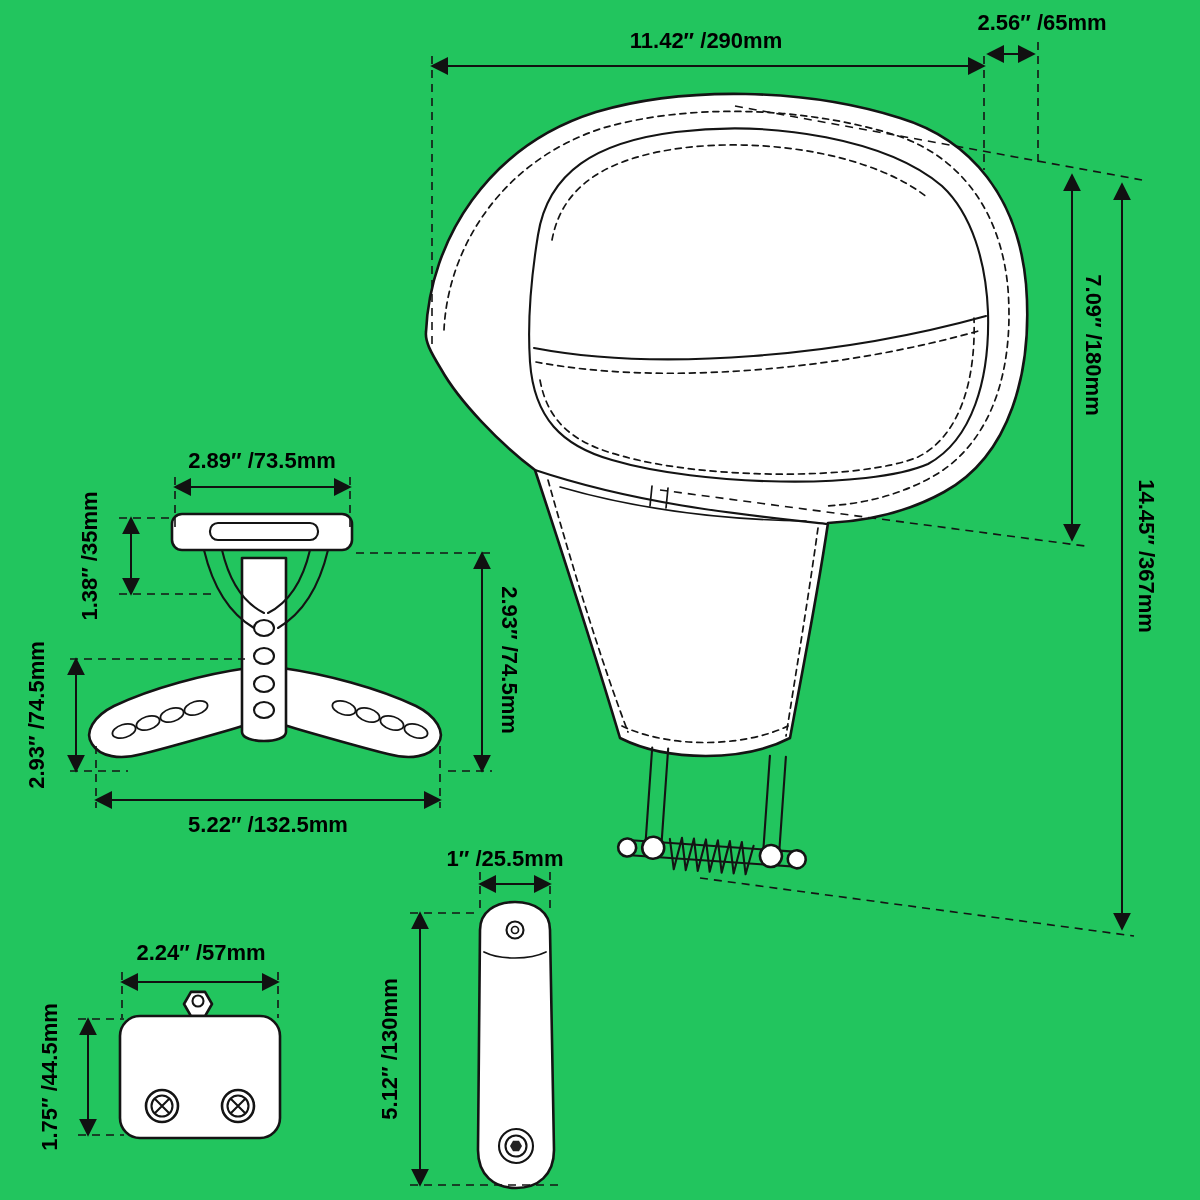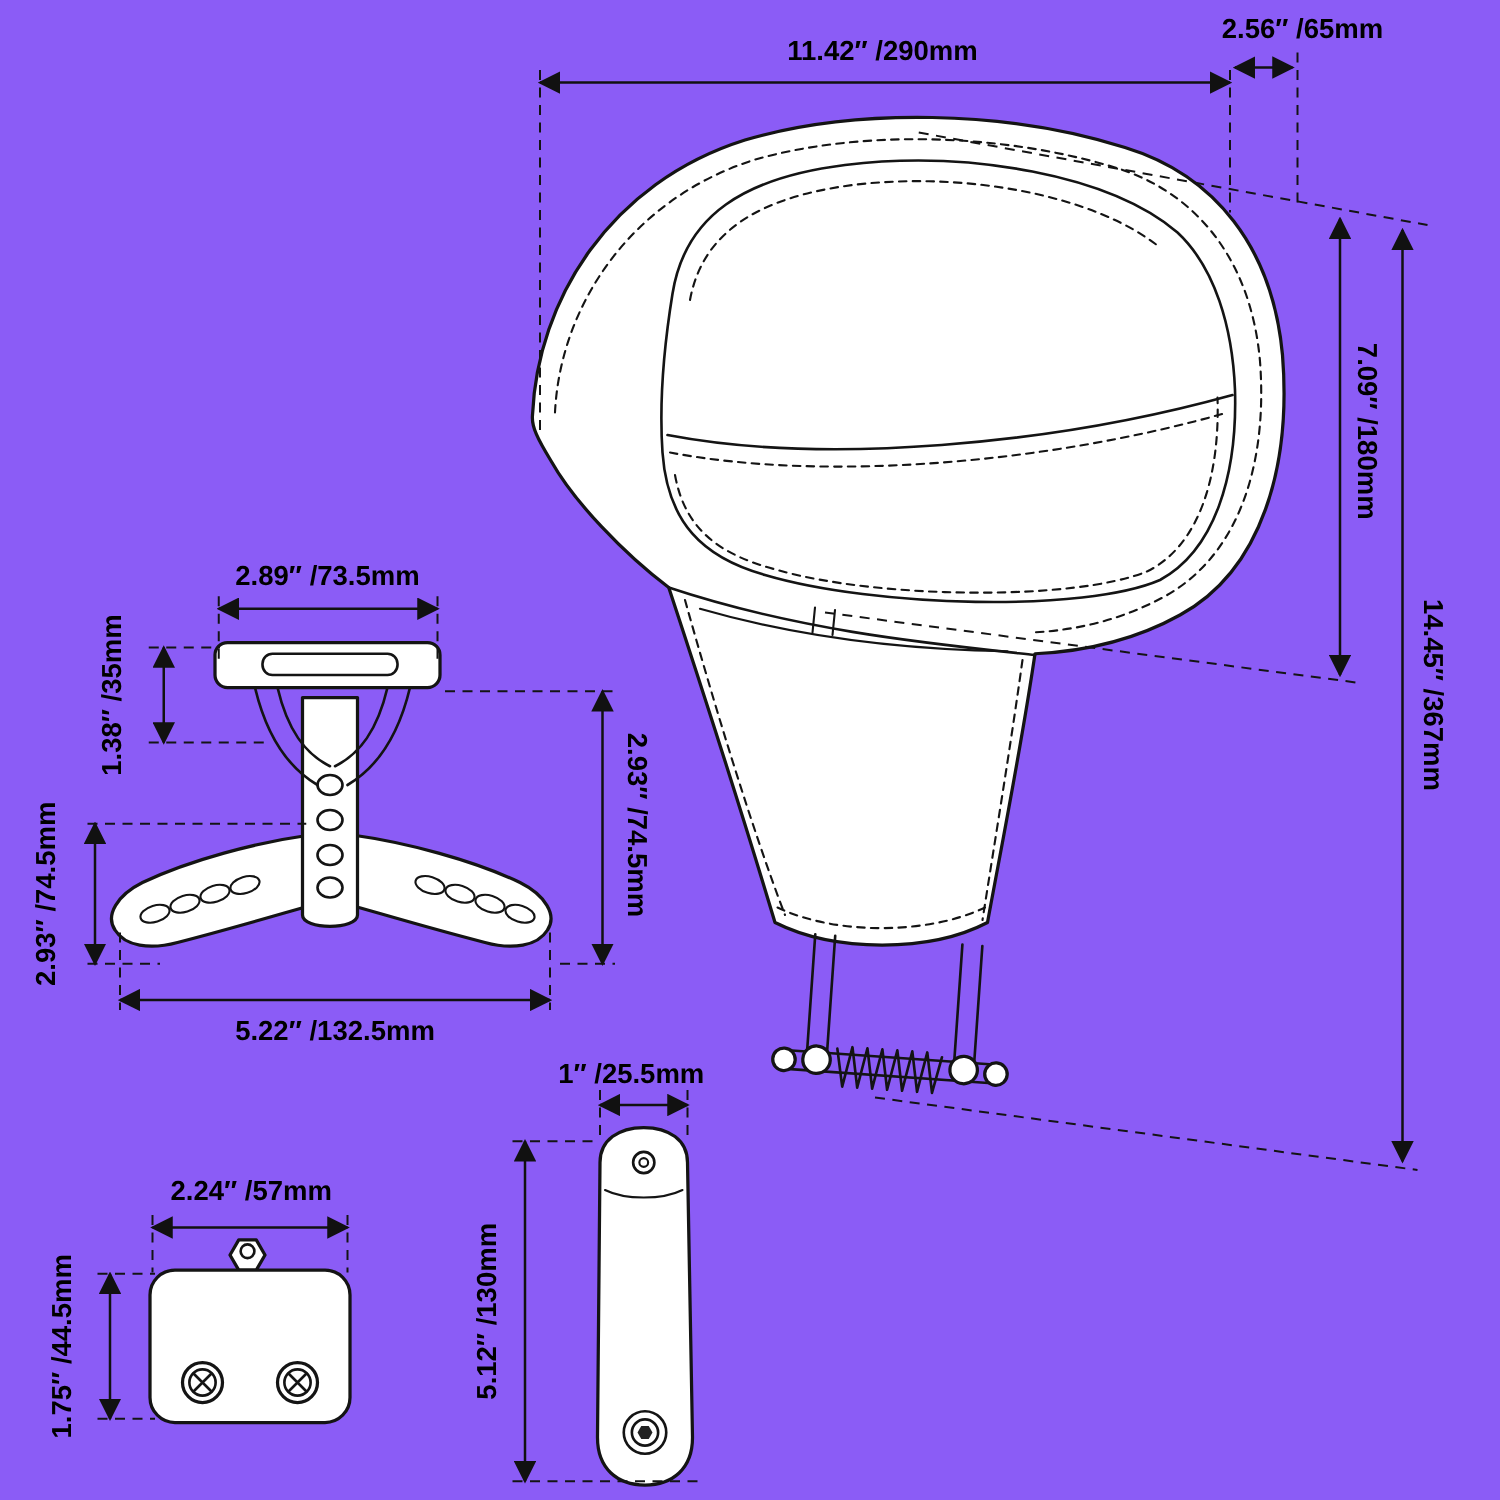--- a/index.html
+++ b/index.html
@@ -1,17 +1,17 @@
 <!DOCTYPE html>
 <html><head>
 <meta charset="utf-8">
 <style>
   *{margin:0;padding:0;box-sizing:border-box}
   html,body{width:1200px;height:1200px;background:#fff;font-family:"Liberation Sans",sans-serif}
-  .stage{position:relative;width:1200px;height:1200px;background:#8b5cf6;overflow:hidden}
+  .stage{position:relative;width:1200px;height:1200px;background:#22c55e;overflow:hidden}
   svg{display:block}
   .olf{fill:#fff;stroke:#141414;stroke-width:2.6;stroke-linejoin:round;stroke-linecap:round}
   .d2{fill:none;stroke:#141414;stroke-width:2.1;stroke-linecap:round;stroke-linejoin:round}
   .d1{fill:none;stroke:#141414;stroke-width:1.7;stroke-linecap:round}
   .seam{fill:none;stroke:#141414;stroke-width:1.7;stroke-dasharray:6 5;stroke-linecap:round}
   .ext{fill:none;stroke:#141414;stroke-width:1.6;stroke-dasharray:8 6}
   .dimline{fill:none;stroke:#111;stroke-width:2}
   .dim{font-weight:700;font-size:22px;fill:#000;font-family:"Liberation Sans",sans-serif}
   .dk{fill:#222;stroke:none}
 </style>

